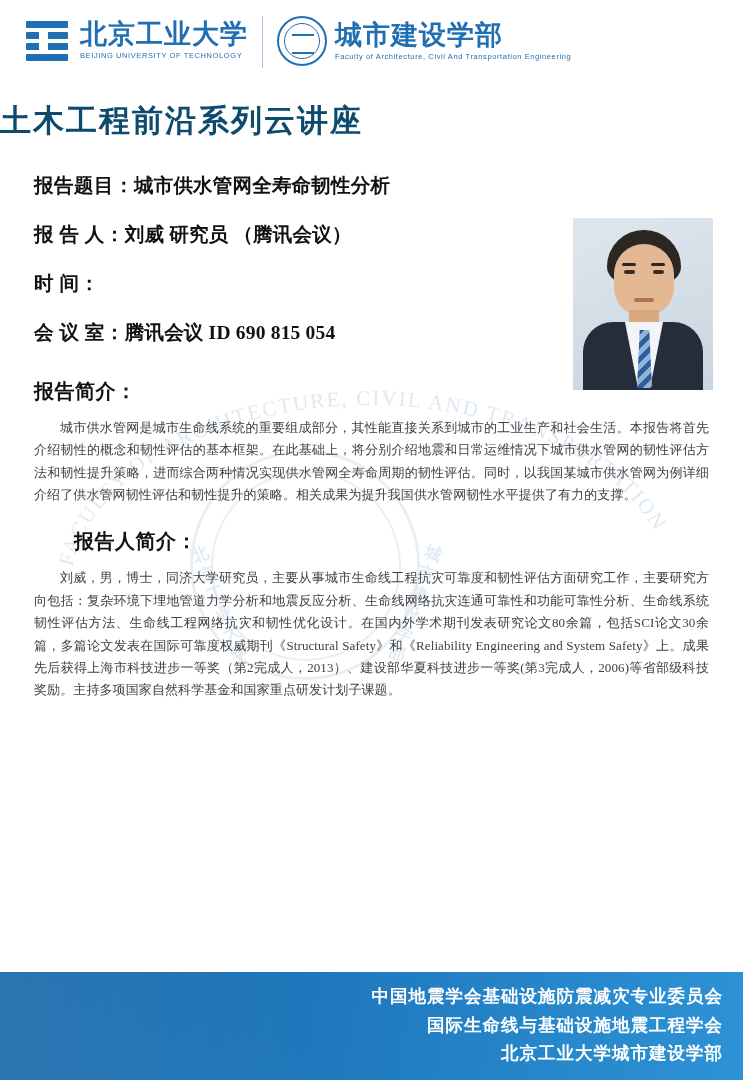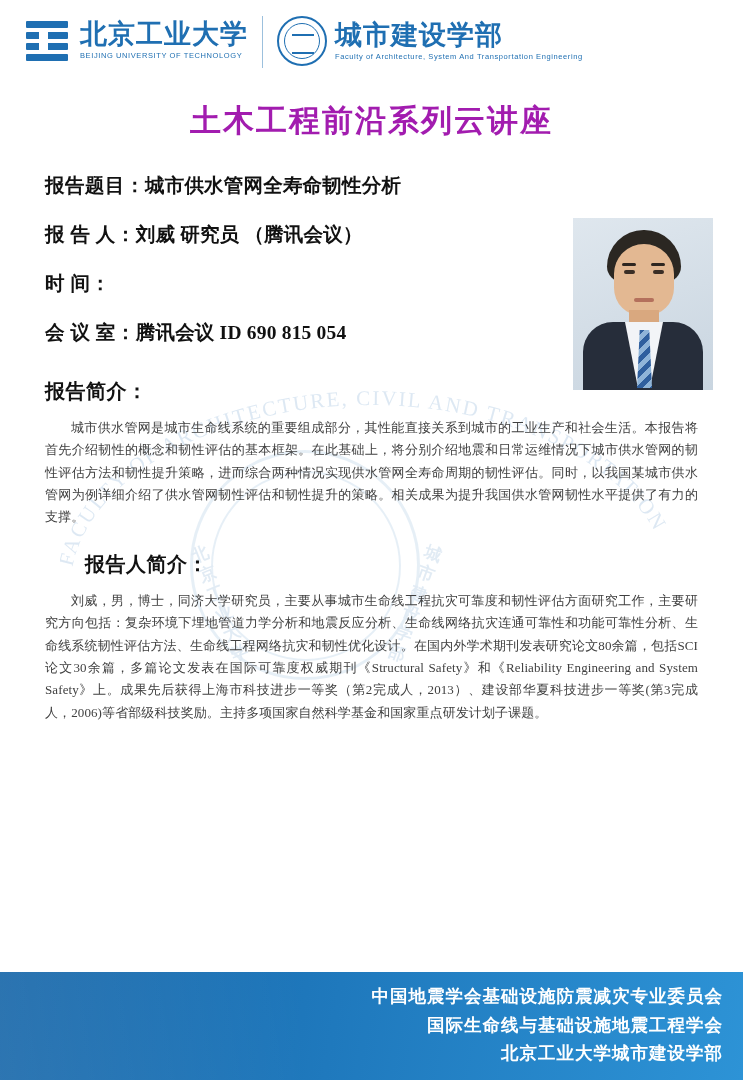--- a/index.html
+++ b/index.html
@@ -141,34 +141,33 @@
     left: 13px; top: 16px;
     width: 22px; height: 16px;
     border-top: 2px solid #1f6fb2;
     border-bottom: 2px solid #1f6fb2;
   }
 
   
   .main-title {
     position: relative;
     z-index: 2;
-    text-align: center;
     font-family: "Liberation Serif", serif;
     font-size: 31px;
     font-weight: bold;
-    color: #a21caf;
+    color: #0c4a6e;
     letter-spacing: 2px;
     margin-top: 14px;
   }
 
   
   .body-wrap {
     position: relative;
     z-index: 2;
-    padding: 0 45px;
+    padding: 0 34px;
   }
   .info-rows {
     margin-top: 30px;
     width: 470px;
   }
   .info-row {
     display: flex;
     align-items: baseline;
     font-size: 19.5px;
     font-weight: bold;
@@ -349,21 +348,21 @@
         <div class="logo-en">BEIJING UNIVERSITY OF TECHNOLOGY</div>
       </div>
     </div>
 
     <div class="logo-sep"></div>
 
     <div class="logo-block">
       <div class="seal-mark"></div>
       <div class="logo-text">
         <div class="logo-cn">城市建设学部</div>
-        <div class="logo-en">Faculty of Architecture, System And Transportation Engineering</div>
+        <div class="logo-en">Faculty of Architecture, Civil And Transportation Engineering</div>
       </div>
     </div>
   </div>
 
   <div class="main-title">土木工程前沿系列云讲座</div>
 
   <div class="portrait">
     <div class="p-hair"></div>
     <div class="p-face"></div>
     <div class="p-brow l"></div>

